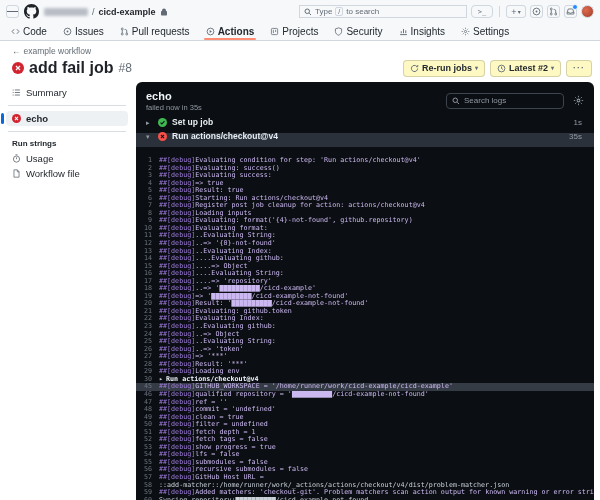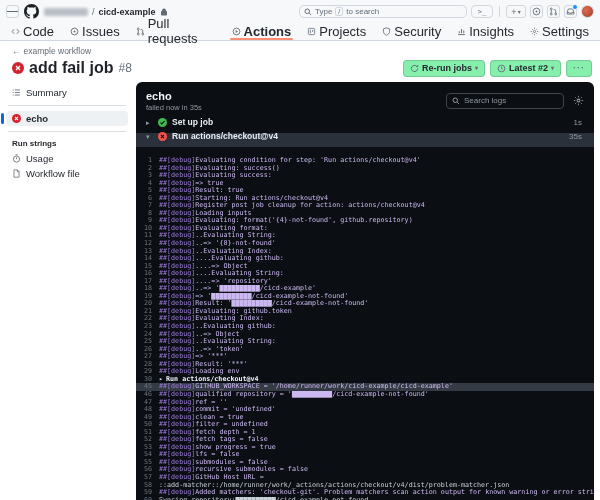--- a/index.html
+++ b/index.html
@@ -11,43 +11,43 @@
   .iconbtn{width:13px;height:13px;border:1px solid #d0d7de;border-radius:3px;background:#f6f8fa;
            display:flex;align-items:center;justify-content:center;color:#636c76;box-sizing:border-box;position:relative;}
   .ham span{display:block;width:7px;height:1px;background:#636c76;margin:1px 0;}
   .octo{width:15px;height:15px;color:#1f2328;}
   .crumb{display:flex;align-items:center;gap:4px;font-size:9px;}
   .blurbox{width:44px;height:8px;background:#b9bec6;border-radius:2px;filter:blur(1.4px);}
   .crumb .sep{color:#636c76;}
   .crumb .repo{font-weight:700;font-size:9px;color:#1f2328;}
   .lock{color:#636c76;}
   .hdr-right{margin-left:auto;display:flex;align-items:center;gap:4px;}
-  .searchpill{width:168px;height:13px;border:1px solid #d0d7de;border-radius:5px;background:#f6f8fa;
+  .searchpill{width:168px;height:13px;border:1px solid #d0d7de;border-radius:0;background:#f6f8fa;
               display:flex;align-items:center;gap:3px;padding:0 4px;box-sizing:border-box;color:#636c76;font-size:8px;}
   .keybox{border:1px solid #d0d7de;border-radius:2px;font-size:7px;line-height:7px;padding:0 2px;color:#636c76;}
   .cmdbtn{width:22px;height:13px;border:1px solid #d0d7de;border-radius:4px;display:flex;align-items:center;justify-content:center;
           font-family:"DejaVu Sans Mono",monospace;font-size:7px;color:#636c76;box-sizing:border-box;}
   .vdiv{width:1px;height:11px;background:#d0d7de;margin:0 2px;}
   .plusbtn{font-size:9px;gap:1px;width:20px;}
   .caret{font-size:6px;color:#636c76;line-height:6px;}
   .notifdot{position:absolute;top:-2px;right:-2px;width:4px;height:4px;border-radius:50%;background:#218bff;border:1px solid #f6f8fa;}
   .avatar{width:13px;height:13px;border-radius:50%;background:radial-gradient(circle at 35% 35%,#e06a4e,#a03d2a);border:1px solid #d0d7de;box-sizing:border-box;}
   
   .gh-nav{height:18px;background:#f6f8fa;border-bottom:1px solid #d0d7de;display:flex;align-items:stretch;padding:0 4px;gap:2px;}
-  .tab{display:flex;align-items:center;gap:3px;padding:0 7px;font-size:13px;color:#24292f;position:relative;cursor:pointer;}
+  .tab{display:flex;align-items:center;gap:3px;padding:0 7px;font-size:10px;color:#24292f;position:relative;cursor:pointer;}
   .tab .tabicon{width:9px;height:9px;color:#636c76;}
   .tab.active{font-weight:700;}
   .tab.active::after{content:"";position:absolute;left:5px;right:5px;bottom:0;height:2px;border-radius:2px;background:#fd8c73;}
   
   .backrow{margin:5px 0 0 12px;font-size:8.5px;color:#636c76;display:flex;align-items:center;gap:3px;}
   .titlerow{margin:3px 8px 5px 12px;display:flex;align-items:center;gap:5px;}
   .titlerow h1{font-size:16px;margin:0;font-weight:700;display:inline;}
   .runnum{font-size:12px;color:#636c76;font-weight:400;}
   .titlebtns{margin-left:auto;display:flex;gap:5px;}
-  .btn{height:17px;border:1px solid rgba(31,35,40,.18);border-radius:4px;background:#86efac;display:flex;align-items:center;
+  .btn{height:17px;border:1px solid rgba(31,35,40,.18);border-radius:4px;background:#fef9c3;display:flex;align-items:center;
        gap:3px;padding:0 6px;font-size:9px;color:#24292f;font-weight:600;box-sizing:border-box;}
   .btn .bicon{color:#636c76;}
   .kebab{letter-spacing:1px;font-weight:700;color:#636c76;}
   
   .bodyrow{display:flex;align-items:flex-start;padding:0 6px;gap:8px;}
   
   .sidebar{width:122px;flex:none;padding-top:3px;font-size:9.5px;}
   .side-item{display:flex;align-items:center;gap:5px;height:15px;padding:0 6px;border-radius:4px;color:#24292f;position:relative;}
   .side-item .sicon{color:#636c76;width:9px;height:9px;}
   .sdivider{height:1px;background:#d8dee4;margin:5px 2px;}

